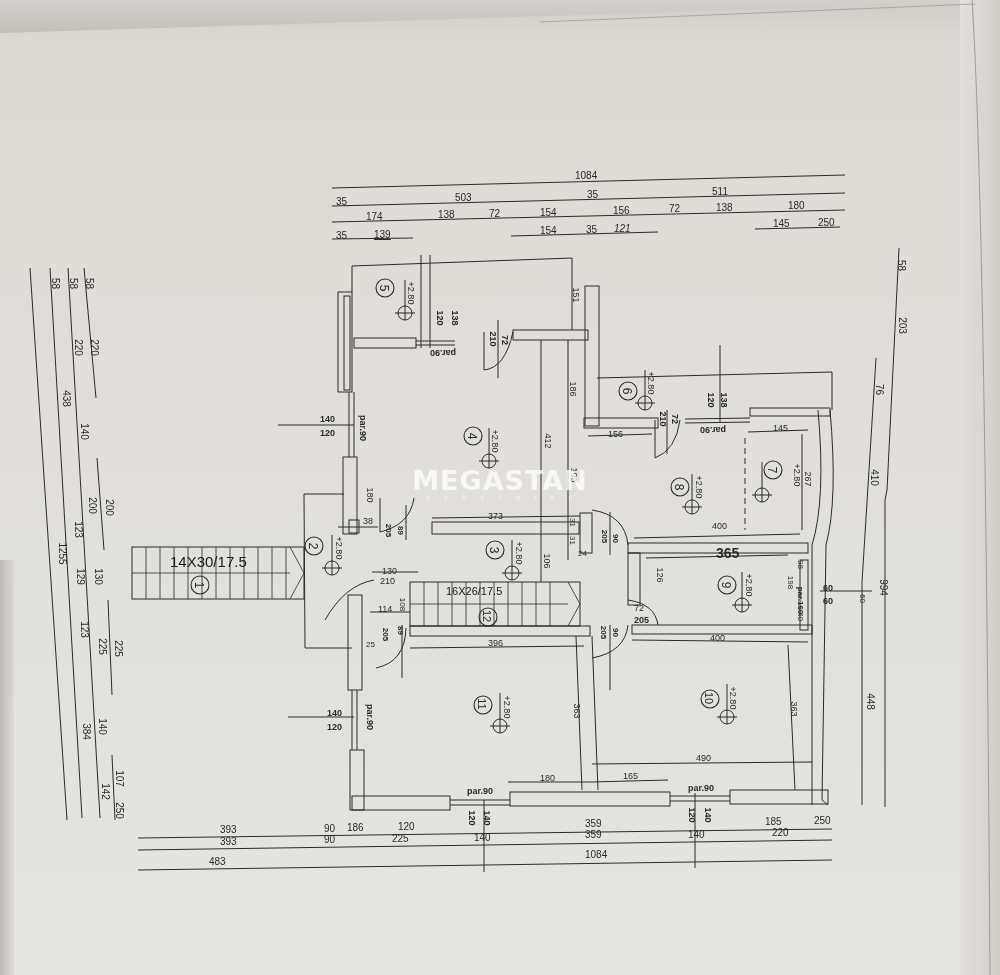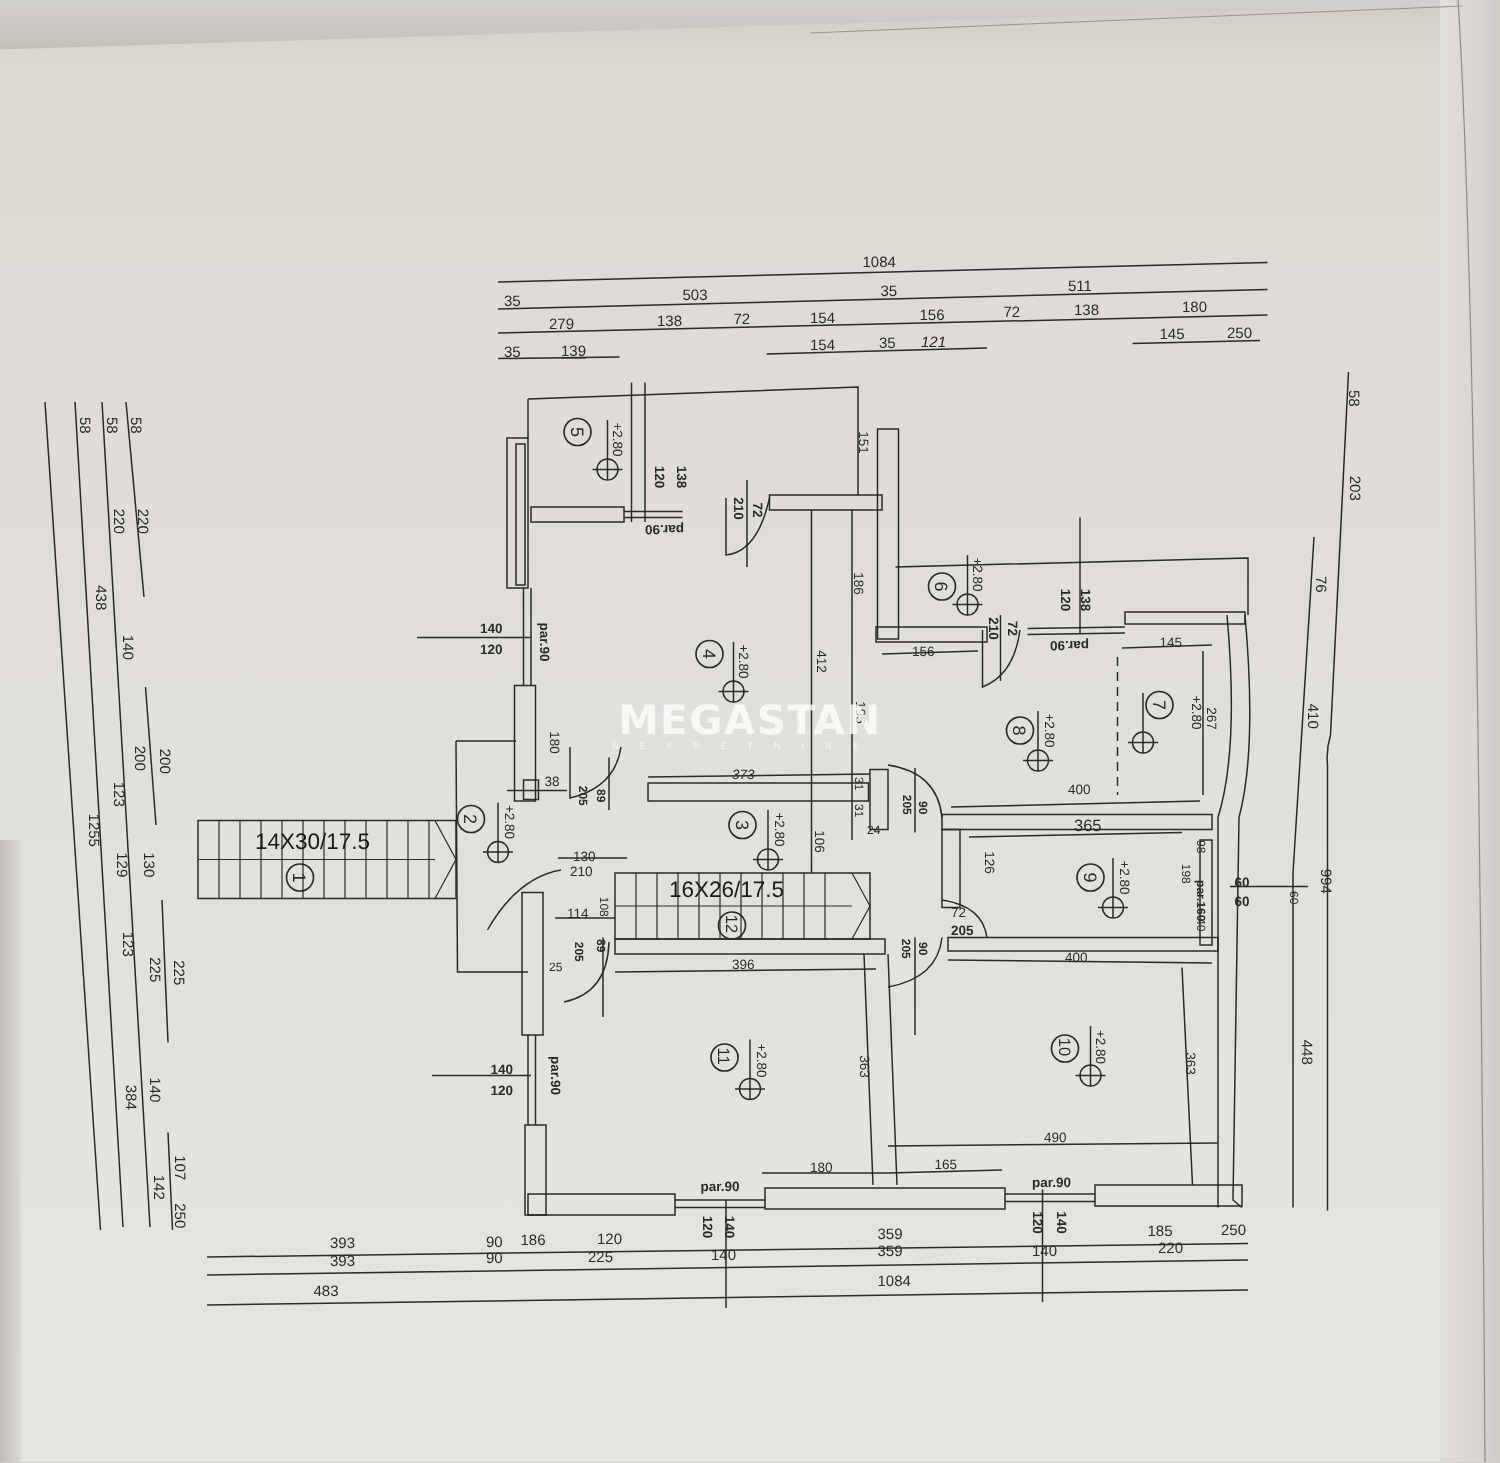--- a/index.html
+++ b/index.html
@@ -233,21 +233,21 @@
   </g>
 </svg>
 
 <div style="position:absolute;left:0;top:0;width:1000px;height:975px;font-size:10px;color:#2a2a2a;">
 
   <span style="position:absolute;left:575px;top:170px;">1084</span>
   <span style="position:absolute;left:336px;top:196px;">35</span>
   <span style="position:absolute;left:455px;top:192px;">503</span>
   <span style="position:absolute;left:587px;top:189px;">35</span>
   <span style="position:absolute;left:712px;top:186px;">511</span>
-  <span style="position:absolute;left:366px;top:211px;">279</span>
+  <span style="position:absolute;left:366px;top:211px;">174</span>
   <span style="position:absolute;left:438px;top:209px;">138</span>
   <span style="position:absolute;left:489px;top:208px;">72</span>
   <span style="position:absolute;left:540px;top:207px;">154</span>
   <span style="position:absolute;left:613px;top:205px;">156</span>
   <span style="position:absolute;left:669px;top:203px;">72</span>
   <span style="position:absolute;left:716px;top:202px;">138</span>
   <span style="position:absolute;left:788px;top:200px;">180</span>
   <span style="position:absolute;left:336px;top:230px;">35</span>
   <span style="position:absolute;left:374px;top:229px;text-decoration:underline;">139</span>
   <span style="position:absolute;left:540px;top:225px;">154</span>
@@ -310,21 +310,21 @@
   <span style="position:absolute;left:676px;top:480px;transform:rotate(90deg);font-size:12px;">8</span>
   <span style="position:absolute;left:310px;top:539px;transform:rotate(90deg);font-size:12px;">2</span>
   <span style="position:absolute;left:491px;top:543px;transform:rotate(90deg);font-size:12px;">3</span>
   <span style="position:absolute;left:723px;top:578px;transform:rotate(90deg);font-size:12px;">9</span>
   <span style="position:absolute;left:196px;top:578px;transform:rotate(90deg);font-size:12px;">1</span>
   <span style="position:absolute;left:481px;top:610px;transform:rotate(90deg);font-size:11px;">12</span>
   <span style="position:absolute;left:703px;top:692px;transform:rotate(90deg);font-size:11px;">10</span>
   <span style="position:absolute;left:476px;top:698px;transform:rotate(90deg);font-size:11px;">11</span>
 
   <span style="position:absolute;left:170px;top:553px;font-size:15px;color:#1a1a1a;">14X30/17.5</span>
-  <span style="position:absolute;left:446px;top:585px;font-size:15px;color:#1a1a1a;">16X26/17.5</span>
+  <span style="position:absolute;left:446px;top:585px;font-size:11px;color:#1a1a1a;">16X26/17.5</span>
 
   <span style="position:absolute;left:400px;top:288px;transform:rotate(90deg);font-size:9px;">+2.80</span>
   <span style="position:absolute;left:640px;top:378px;transform:rotate(90deg);font-size:9px;">+2.80</span>
   <span style="position:absolute;left:484px;top:436px;transform:rotate(90deg);font-size:9px;">+2.80</span>
   <span style="position:absolute;left:786px;top:470px;transform:rotate(90deg);font-size:9px;">+2.80</span>
   <span style="position:absolute;left:688px;top:482px;transform:rotate(90deg);font-size:9px;">+2.80</span>
   <span style="position:absolute;left:328px;top:543px;transform:rotate(90deg);font-size:9px;">+2.80</span>
   <span style="position:absolute;left:508px;top:548px;transform:rotate(90deg);font-size:9px;">+2.80</span>
   <span style="position:absolute;left:738px;top:580px;transform:rotate(90deg);font-size:9px;">+2.80</span>
   <span style="position:absolute;left:722px;top:693px;transform:rotate(90deg);font-size:9px;">+2.80</span>
@@ -342,21 +342,21 @@
   <span style="position:absolute;left:716px;top:395px;transform:rotate(90deg);font-size:9px;font-weight:bold;">138</span>
   <span style="position:absolute;left:703px;top:395px;transform:rotate(90deg);font-size:9px;font-weight:bold;">120</span>
   <span style="position:absolute;left:700px;top:425px;transform:rotate(180deg);font-size:9px;font-weight:bold;">par.90</span>
   <span style="position:absolute;left:670px;top:414px;transform:rotate(90deg);font-size:9px;font-weight:bold;">72</span>
   <span style="position:absolute;left:655px;top:414px;transform:rotate(90deg);font-size:9px;font-weight:bold;">210</span>
   <span style="position:absolute;left:608px;top:429px;font-size:9px;">156</span>
   <span style="position:absolute;left:773px;top:423px;font-size:9px;">145</span>
   <span style="position:absolute;left:800px;top:474px;transform:rotate(90deg);font-size:9px;">267</span>
 
   <span style="position:absolute;left:566px;top:470px;transform:rotate(90deg);font-size:9px;">195</span>
-  <span style="position:absolute;left:488px;top:511px;font-size:9px;font-style:italic;">373</span>
+  <span style="position:absolute;left:488px;top:511px;font-size:9px;">373</span>
   <span style="position:absolute;left:568px;top:518px;transform:rotate(90deg);font-size:8px;">31</span>
   <span style="position:absolute;left:568px;top:536px;transform:rotate(90deg);font-size:8px;">31</span>
   <span style="position:absolute;left:578px;top:549px;font-size:8px;">24</span>
   <span style="position:absolute;left:598px;top:532px;transform:rotate(90deg);font-size:8px;font-weight:bold;">205</span>
   <span style="position:absolute;left:611px;top:534px;transform:rotate(90deg);font-size:8px;font-weight:bold;">90</span>
 
   <span style="position:absolute;left:362px;top:490px;transform:rotate(90deg);font-size:9px;">180</span>
   <span style="position:absolute;left:363px;top:516px;font-size:9px;">38</span>
   <span style="position:absolute;left:382px;top:526px;transform:rotate(90deg);font-size:8px;font-weight:bold;">205</span>
   <span style="position:absolute;left:396px;top:526px;transform:rotate(90deg);font-size:8px;font-weight:bold;">89</span>
@@ -368,21 +368,21 @@
 
   <span style="position:absolute;left:539px;top:556px;transform:rotate(90deg);font-size:9px;">106</span>
   <span style="position:absolute;left:378px;top:604px;font-size:9px;">114</span>
   <span style="position:absolute;left:396px;top:600px;transform:rotate(90deg);font-size:8px;">108</span>
   <span style="position:absolute;left:396px;top:626px;transform:rotate(90deg);font-size:8px;font-weight:bold;">89</span>
   <span style="position:absolute;left:379px;top:630px;transform:rotate(90deg);font-size:8px;font-weight:bold;">205</span>
   <span style="position:absolute;left:366px;top:640px;font-size:8px;">25</span>
   <span style="position:absolute;left:488px;top:638px;font-size:9px;">396</span>
 
   <span style="position:absolute;left:712px;top:521px;font-size:9px;">400</span>
-  <span style="position:absolute;left:716px;top:545px;font-size:11px;">365</span>
+  <span style="position:absolute;left:716px;top:545px;font-size:14px;font-weight:bold;">365</span>
   <span style="position:absolute;left:652px;top:570px;transform:rotate(90deg);font-size:9px;">126</span>
   <span style="position:absolute;left:634px;top:603px;font-size:9px;">72</span>
   <span style="position:absolute;left:634px;top:615px;font-size:9px;font-weight:bold;">205</span>
   <span style="position:absolute;left:796px;top:560px;transform:rotate(90deg);font-size:8px;">98</span>
   <span style="position:absolute;left:784px;top:578px;transform:rotate(90deg);font-size:8px;">198</span>
   <span style="position:absolute;left:787px;top:596px;transform:rotate(90deg);font-size:8px;font-weight:bold;">par.160</span>
   <span style="position:absolute;left:796px;top:612px;transform:rotate(90deg);font-size:8px;">40</span>
   <span style="position:absolute;left:823px;top:583px;font-size:9px;font-weight:bold;">60</span>
   <span style="position:absolute;left:823px;top:596px;font-size:9px;font-weight:bold;">60</span>
   <span style="position:absolute;left:611px;top:628px;transform:rotate(90deg);font-size:8px;font-weight:bold;">90</span>

